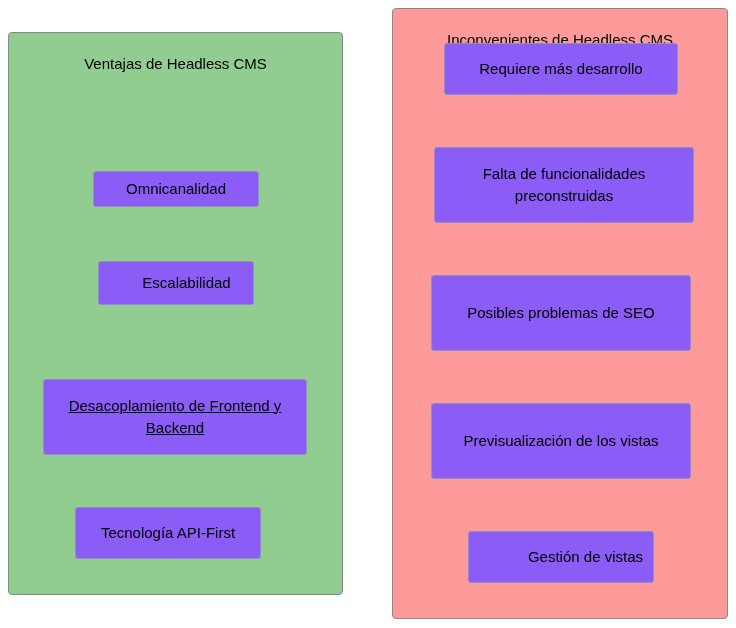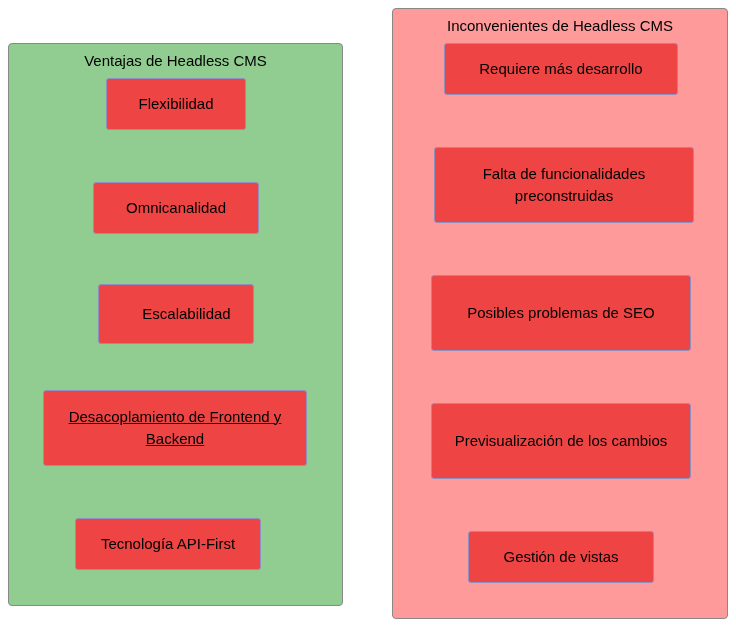--- a/index.html
+++ b/index.html
@@ -20,49 +20,46 @@
     border-radius: 4px;
   }
   .panel-green {
     background: #91cd91;
   }
   .panel-red {
     background: #ff9a9a;
   }
   .panel-title {
     text-align: center;
-    padding-top: 6px;
+    padding-top: 20px;
     line-height: 1.45;
   }
   .item {
     position: absolute;
-    background: #ef4444;
+    background: #8b5cf6;
     border: 1px solid #8f8fc0;
     border-radius: 3px;
     display: flex;
     align-items: center;
     justify-content: center;
     text-align: center;
     line-height: 1.5;
     padding: 0 10px;
   }
 </style>
 </head>
 <body>
 
-<div class="panel panel-green" style="left:8px; top:32px; width:335px; height:563px;margin-top:11px;">
+<div class="panel panel-green" style="left:8px; top:32px; width:335px; height:563px;">
   <div class="panel-title">Ventajas de Headless CMS</div>
 
-  <div class="item" style="left:97px; top:34px; width:140px; height:52px;">
-    <span>Flexibilidad</span>
-  </div>
-  <div class="item" style="left:84px; top:138px; width:166px; height:52px;">
+  <div class="item" style="left:84px; top:138px; width:166px; height:36px;">
     <span>Omnicanalidad</span>
   </div>
-  <div class="item" style="left:89px; top:240px; width:156px; height:60px;padding-left:31px;">
+  <div class="item" style="left:89px; top:228px; width:156px; height:44px;padding-left:31px;">
     <span>Escalabilidad</span>
   </div>
   <div class="item" style="left:34px; top:346px; width:264px; height:76px;text-decoration:underline;">
     <span>Desacoplamiento de Frontend y Backend</span>
   </div>
   <div class="item" style="left:66px; top:474px; width:186px; height:52px;">
     <span>Tecnología API-First</span>
   </div>
 </div>
 
@@ -72,18 +69,18 @@
   <div class="item" style="left:51px; top:34px; width:234px; height:52px;">
     <span>Requiere más desarrollo</span>
   </div>
   <div class="item" style="left:41px; top:138px; width:260px; height:76px;">
     <span>Falta de funcionalidades preconstruidas</span>
   </div>
   <div class="item" style="left:38px; top:266px; width:260px; height:76px;text-align:right;">
     <span>Posibles problemas de SEO</span>
   </div>
   <div class="item" style="left:38px; top:394px; width:260px; height:76px;">
-    <span>Previsualización de los cambios</span>
+    <span>Previsualización de los vistas</span>
   </div>
-  <div class="item" style="left:75px; top:522px; width:186px; height:52px;">
+  <div class="item" style="left:75px; top:522px; width:186px; height:52px;justify-content:flex-end;">
     <span>Gestión de vistas</span>
   </div>
 </div>
 
 </body></html>

